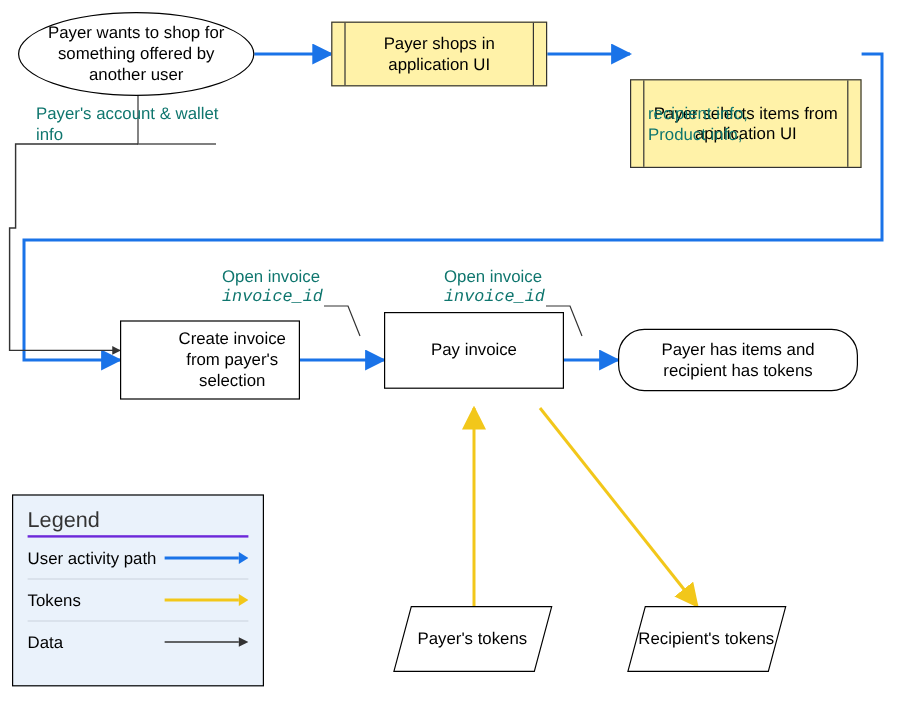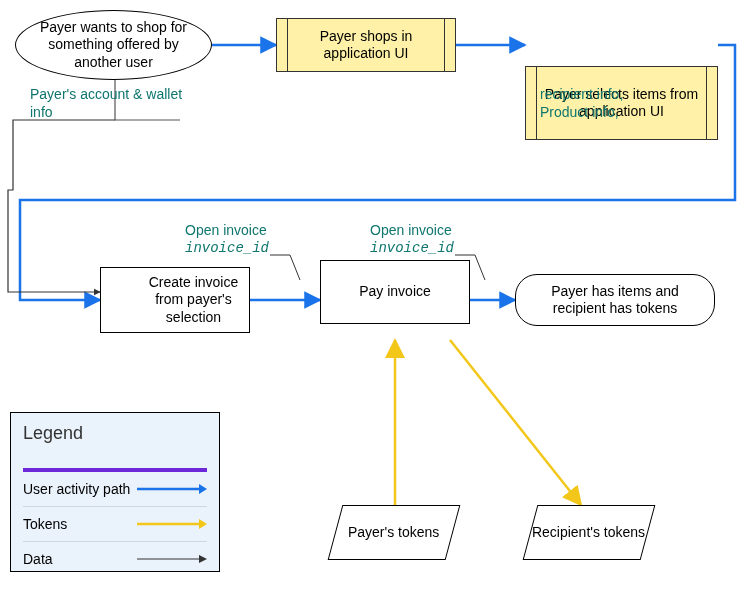--- a/index.html
+++ b/index.html
@@ -63,28 +63,28 @@
   .legend {
     position: absolute;
     left: 10px; top: 412px;
     width: 210px; height: 160px;
     background: #eaf2fb;
     border: 1px solid #000;
     box-sizing: border-box;
     padding: 10px 12px 8px 12px;
     font-size: 15px;
   }
-  .legend .title { font-size: 18px; margin-bottom: 24px; color: #333; }
+  .legend .title { font-size: 18px; margin-bottom: 2px; color: #333; }
   .legend .row {
     display: flex; align-items: center; justify-content: space-between;
     height: 34px;
     border-top: 1px solid #cfd7e2;
     font-size: 14px;
   }
-  .legend .row.first { border-top: 4px solid #6d28d9; }
+  .legend .row.first { border-top: 2px solid #6d28d9; }
   .legend .arrow-sample {
     width: 70px; height: 20px; position: relative;
   }
   .legend .arrow-sample svg { position:absolute; inset:0; }
   svg.wires { position: absolute; left:0; top:0; width:749px; height:600px; pointer-events:none; }
 </style>
 </head>
 <body>
 
 <svg class="wires">

